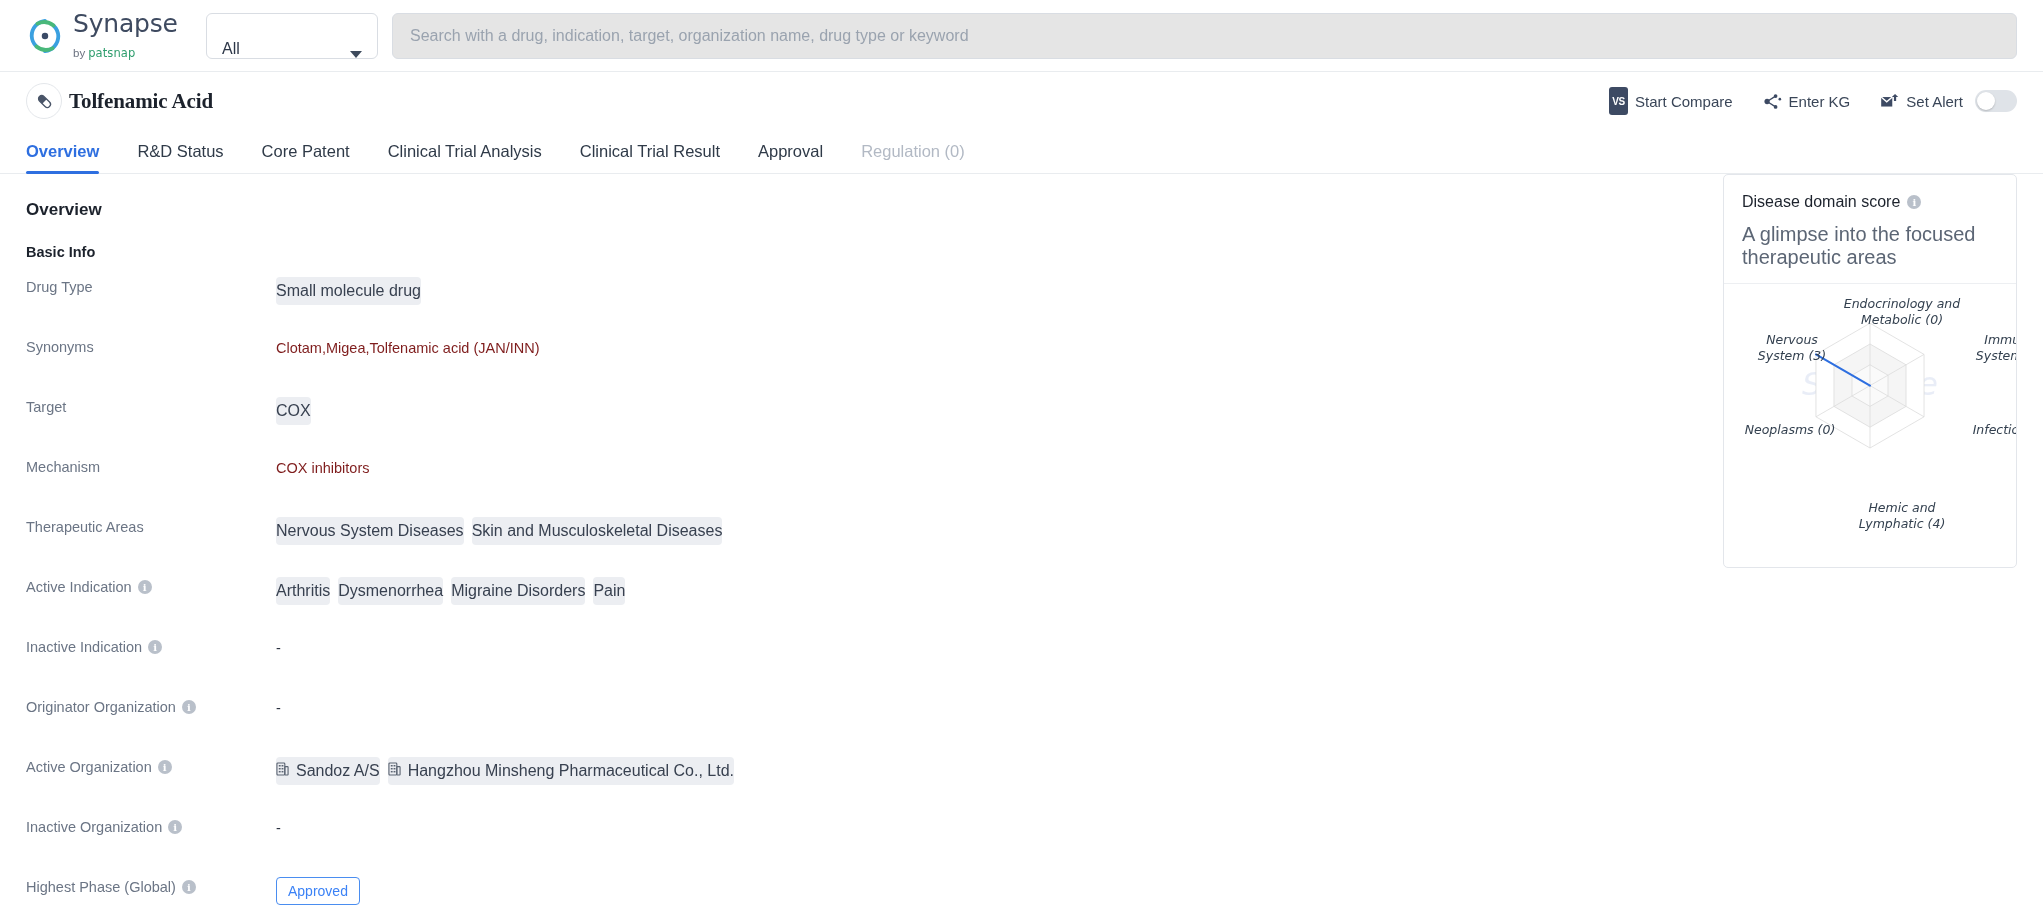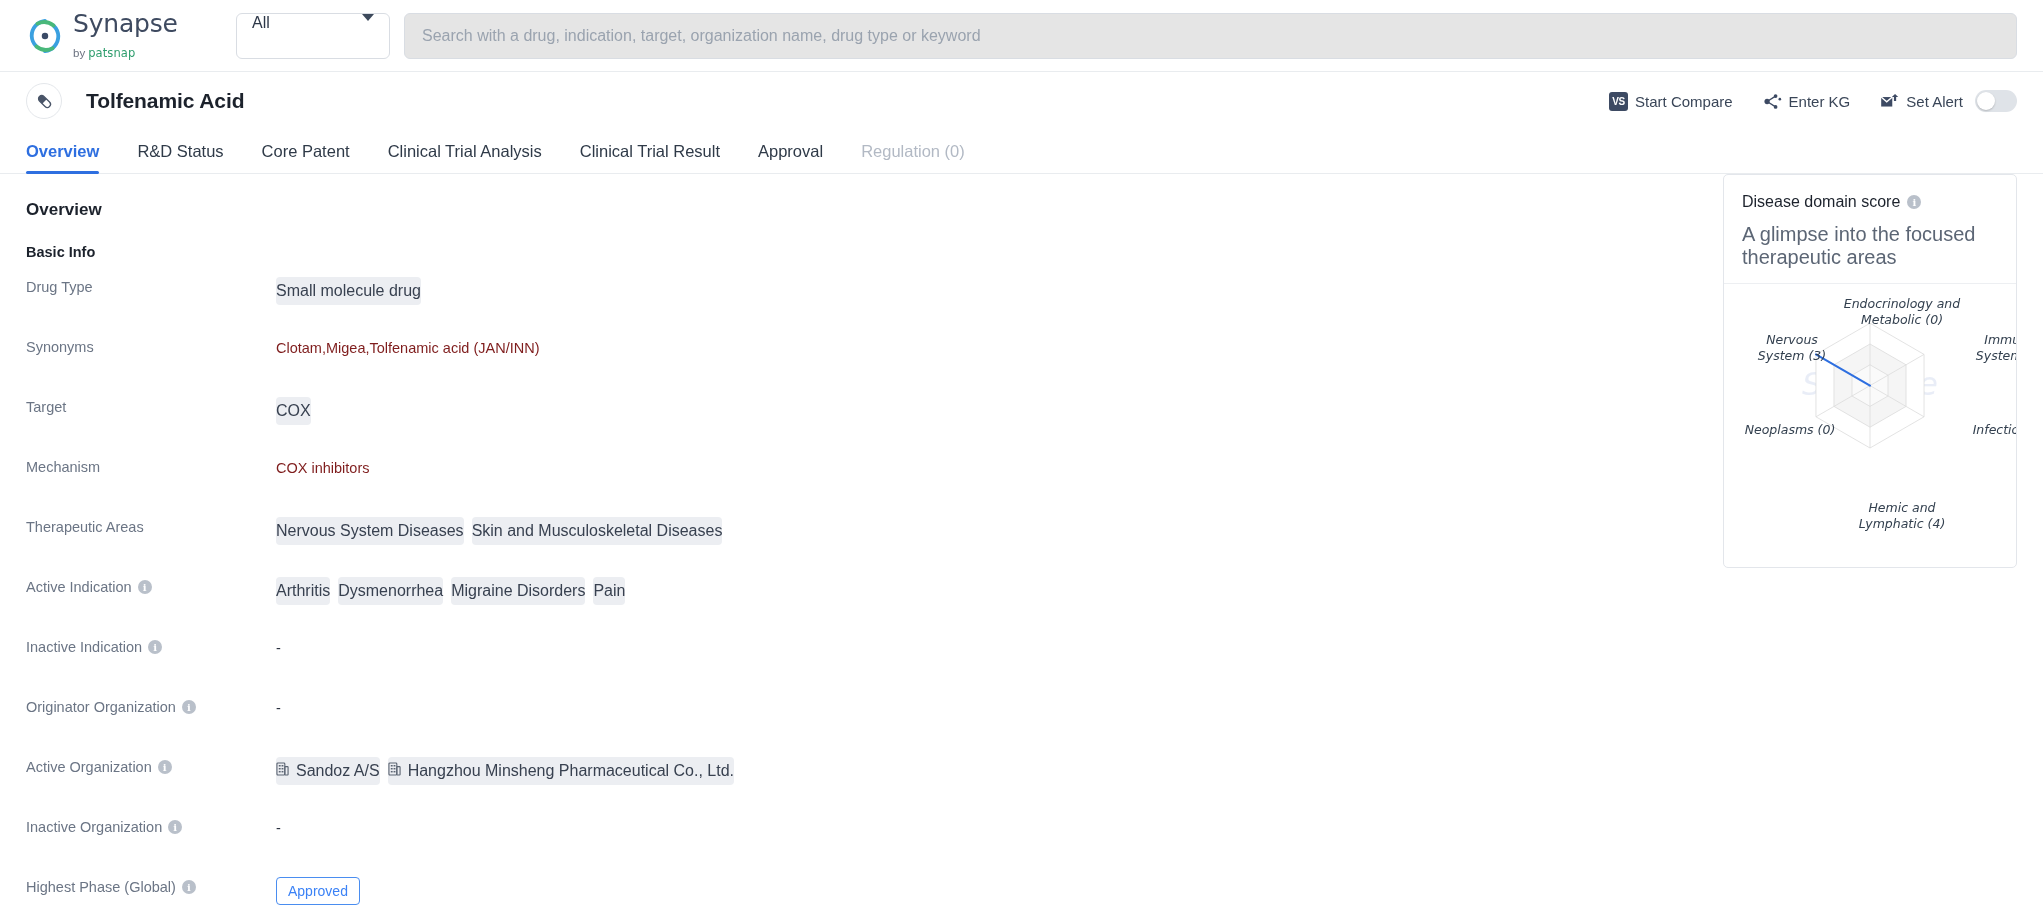--- a/index.html
+++ b/index.html
@@ -38,28 +38,27 @@
     gap: 3px;
   }
   .logo-sub .by { color: #6b7280; }
   .logo-sub .brand {
     color: #2f9e6e;
     font-family: "DejaVu Sans", sans-serif;
     letter-spacing: 0.1px;
   }
 
   .scope-select {
-    width: 154px;
+    width: 172px;
     height: 46px;
     border: 1px solid #d9dde3;
     border-radius: 6px;
     display: flex;
-    align-items: flex-start;
+    align-items: flex-end;
     padding: 0 15px;
-    margin-left: 30px;
     flex: none;
     background: #fff;
     cursor: pointer;
   }
   .scope-select .val { font-size: 16px; color: #2d3748; flex: 1; }
   .caret {
     width: 0; height: 0;
     border-left: 6px solid transparent;
     border-right: 6px solid transparent;
     border-top: 7px solid #3d4a5c;
@@ -99,40 +98,41 @@
     width: 36px; height: 36px;
     border-radius: 50%;
     border: 1px solid #e4e7eb;
     display: flex; align-items: center; justify-content: center;
     flex: none;
   }
   .drug-title {
     font-size: 21px;
     font-weight: bold;
     color: #1c222c;
-    margin-left: 24px;
+    margin-left: 7px;
     letter-spacing: -0.1px;
+    font-family: Liberation Serif, serif;
   }
   .header-actions {
     margin-left: auto;
     display: flex;
     align-items: center;
     gap: 30px;
   }
   .action-item {
     display: flex;
     align-items: center;
     gap: 7px;
     font-size: 15px;
     color: #3a4658;
     cursor: pointer;
     white-space: nowrap;
   }
   .vs-badge {
-    width: 19px; height: 19px;
+    width: 19px; height: 28px;
     background: #3d4a63;
     border-radius: 3px;
     color: #fff;
     font-size: 10px;
     font-weight: bold;
     display: flex; align-items: center; justify-content: center;
     letter-spacing: -0.4px;
   }
   .toggle {
     width: 42px; height: 22px;

